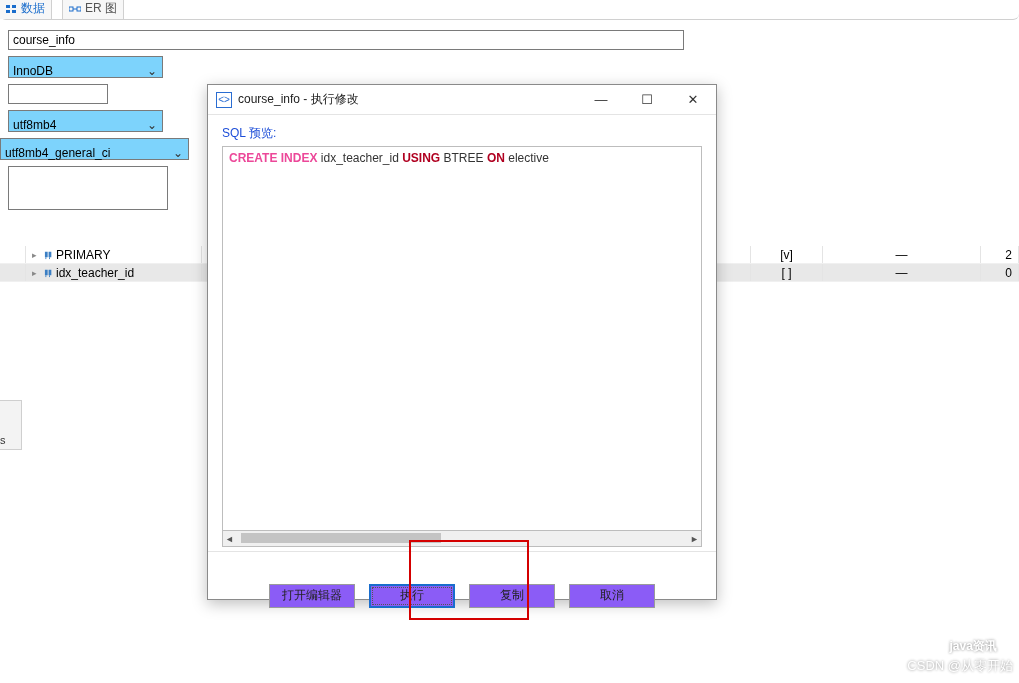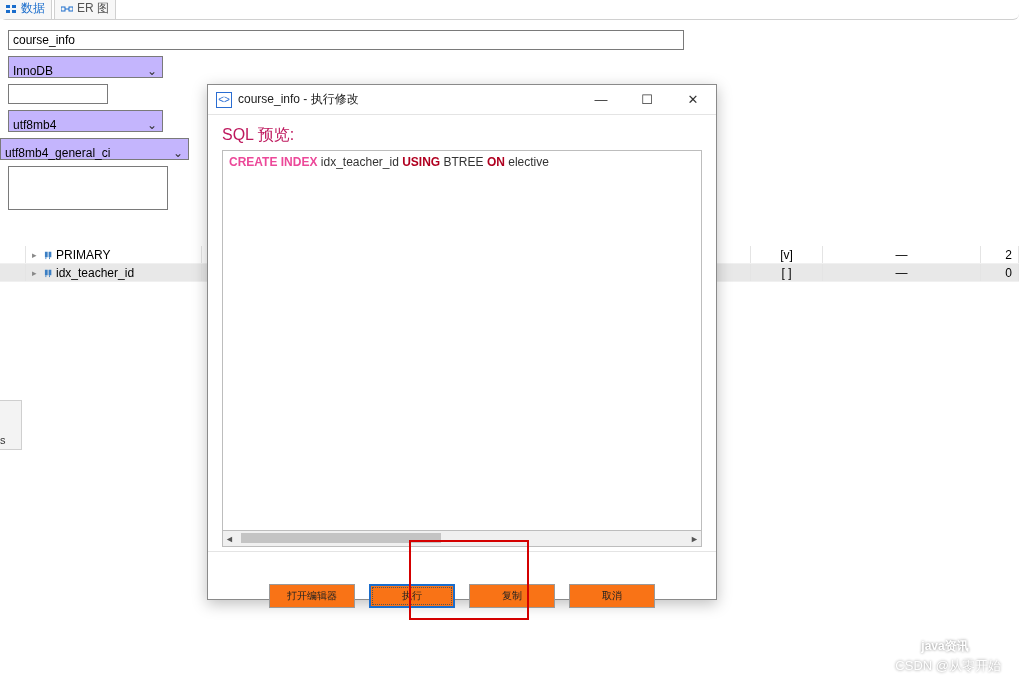--- a/index.html
+++ b/index.html
@@ -1,29 +1,29 @@
 <!DOCTYPE html>
 <html><head>
 <meta charset="utf-8">
 <style>
   * { box-sizing: border-box; font-family: "Microsoft YaHei", "Segoe UI", Arial, sans-serif; font-size: 12px; }
   body { margin: 0; padding: 0; width: 1019px; height: 683px; background: #fff; overflow: hidden; position: relative; }
 
   
-  .top-tabs { height: 20px; border-bottom: 1px solid #d0d0d0; display:flex; align-items:flex-end; gap:2px; padding-left:0;border-radius:6px; }
+  .top-tabs { height: 20px; border-bottom: 1px solid #d0d0d0; display:flex; align-items:flex-end; gap:10px; padding-left:0;border-radius:6px; }
   .tab-item { display:flex; align-items:center; gap:4px; padding:2px 6px; border:1px solid #d0d0d0; border-bottom:none; background:#f7f7f7; font-size:11px; color:#555;}
   .tab-item.partial { border-left:none; margin-left:-1px; color:#1a6dcc;}
   .tab-icon { width:12px;height:12px; display:flex;align-items:center;justify-content:center;}
   .tab-icon svg{width:12px;height:12px;}
 
   
   .form-area { padding:10px 8px 6px 8px; display:flex; flex-direction:column; gap:6px; width:780px;}
   .row { display:flex; gap:6px; align-items:center; }
   .text-input { height:20px; border:1px solid #7a7a7a; padding:1px 4px; background:#fff; }
-  .combo { height:22px; border:1px solid #7a7a7a; background:#c4b5fd; display:flex; align-items:center; justify-content:space-between; padding:7px 2px 0 4px; }
+  .combo { height:22px; border:1px solid #7a7a7a; background:#7dd3fc; display:flex; align-items:center; justify-content:space-between; padding:7px 2px 0 4px; }
   .combo .chev { width:16px; text-align:center; color:#333; }
   .w-large { width:676px; }
   .w-mid { width:155px; }
   .w-small { width:100px; }
   .w-mid2 { width:189px; }
   .multiline { height:44px; width:160px; border:1px solid #7a7a7a; padding:2px 4px; background:#fff; }
 
   
   .table-zone { position:absolute; top:246px; left:0; right:0; }
   .hdr-row { display:flex; border-top:1px solid #cfcfcf; border-bottom:1px solid #cfcfcf; background:#f3f3f3; height:22px; align-items:center; }
@@ -45,35 +45,35 @@
   .gutter-label { position:absolute; top:434px; left:-8px; font-size:11px; color:#333; }
 
   
   .dialog { position:absolute; top:84px; left:207px; width:510px; height:516px; background:#fff; border:1px solid #8a8a8a; box-shadow:0 4px 14px rgba(0,0,0,0.25); display:flex; flex-direction:column;}
   .titlebar { height:30px; display:flex; align-items:center; padding:0 0 0 8px; background:#fff; border-bottom:1px solid #e4e4e4;}
   .title-icon { width:16px;height:16px; border:1px solid #2a6dd2; color:#2a6dd2; font-size:10px; display:flex;align-items:center;justify-content:center; margin-right:6px;}
   .title-txt { flex:1; font-size:12px; color:#222;}
   .win-btns { display:flex; height:100%;}
   .win-btn { width:46px; display:flex;align-items:center;justify-content:center; font-size:13px; color:#333;}
   .dlg-body { flex:1; padding:10px 14px 4px 14px; display:flex; flex-direction:column; }
-  .sql-label { font-size:16px; color:#be185d; margin-bottom:4px;}
+  .sql-label { font-size:12px; color:#1d4ed8; margin-bottom:4px;}
   .sql-box { flex:1; border:1px solid #bdbdbd; background:#fff; padding:4px 6px; font-family:Consolas,"Courier New",monospace; font-size:13px; overflow:auto; white-space:pre; position:relative;}
   .kw { color:#ec4899; font-weight:bold; }
   .kw2 { color:#b00020; font-weight:bold; }
   .ident { color:#333; }
   .hscroll { height:16px; border:1px solid #bdbdbd; border-top:none; background:#f0f0f0; position:relative; display:flex; align-items:center; justify-content:space-between; padding:0 2px;}
   .hscroll .ar{ font-size:9px;color:#555;}
   .hscroll .thumb{ position:absolute; left:18px; top:2px; height:10px; width:200px; background:#c4c4c4;}
   .dlg-footer { height:48px; display:flex; align-items:center; justify-content:center; gap:14px; border-top:1px solid #e4e4e4;}
-  .btn { width:86px; height:24px; border:1px solid #9a9a9a; background:#f97316; display:flex;align-items:center;justify-content:center; font-size:10px; color:#222;margin-top:40px;}
+  .btn { width:86px; height:24px; border:1px solid #9a9a9a; background:#8b5cf6; display:flex;align-items:center;justify-content:center; font-size:12px; color:#222;margin-top:40px;}
   .btn.primary { border:2px solid #1a6dcc; outline:1px dotted #555; outline-offset:-4px;}
   .red-box { position:absolute; border:2px solid #d40000; pointer-events:none;}
 
   
-  .wm { position:absolute; right:18px; bottom:8px; color:#fff; text-align:left; font-size:20px; font-weight:600; opacity:0.85; text-shadow:0 0 3px rgba(0,0,0,0.6);}
+  .wm { position:absolute; right:6px; bottom:8px; color:#fff; text-align:center; font-size:20px; font-weight:600; opacity:0.85; text-shadow:0 0 3px rgba(0,0,0,0.6);}
   .wm-sub{ font-size:13px; font-weight:400; margin-top:-2px;}
   .wm-ico { display:inline-block; vertical-align:middle; margin-right:4px;}
   .wm-ico svg{width:22px;height:22px;}
 </style>
 </head>
 <body>
 
 <div class="top-tabs">
   <div class="tab-item partial">
     <span class="tab-icon">

